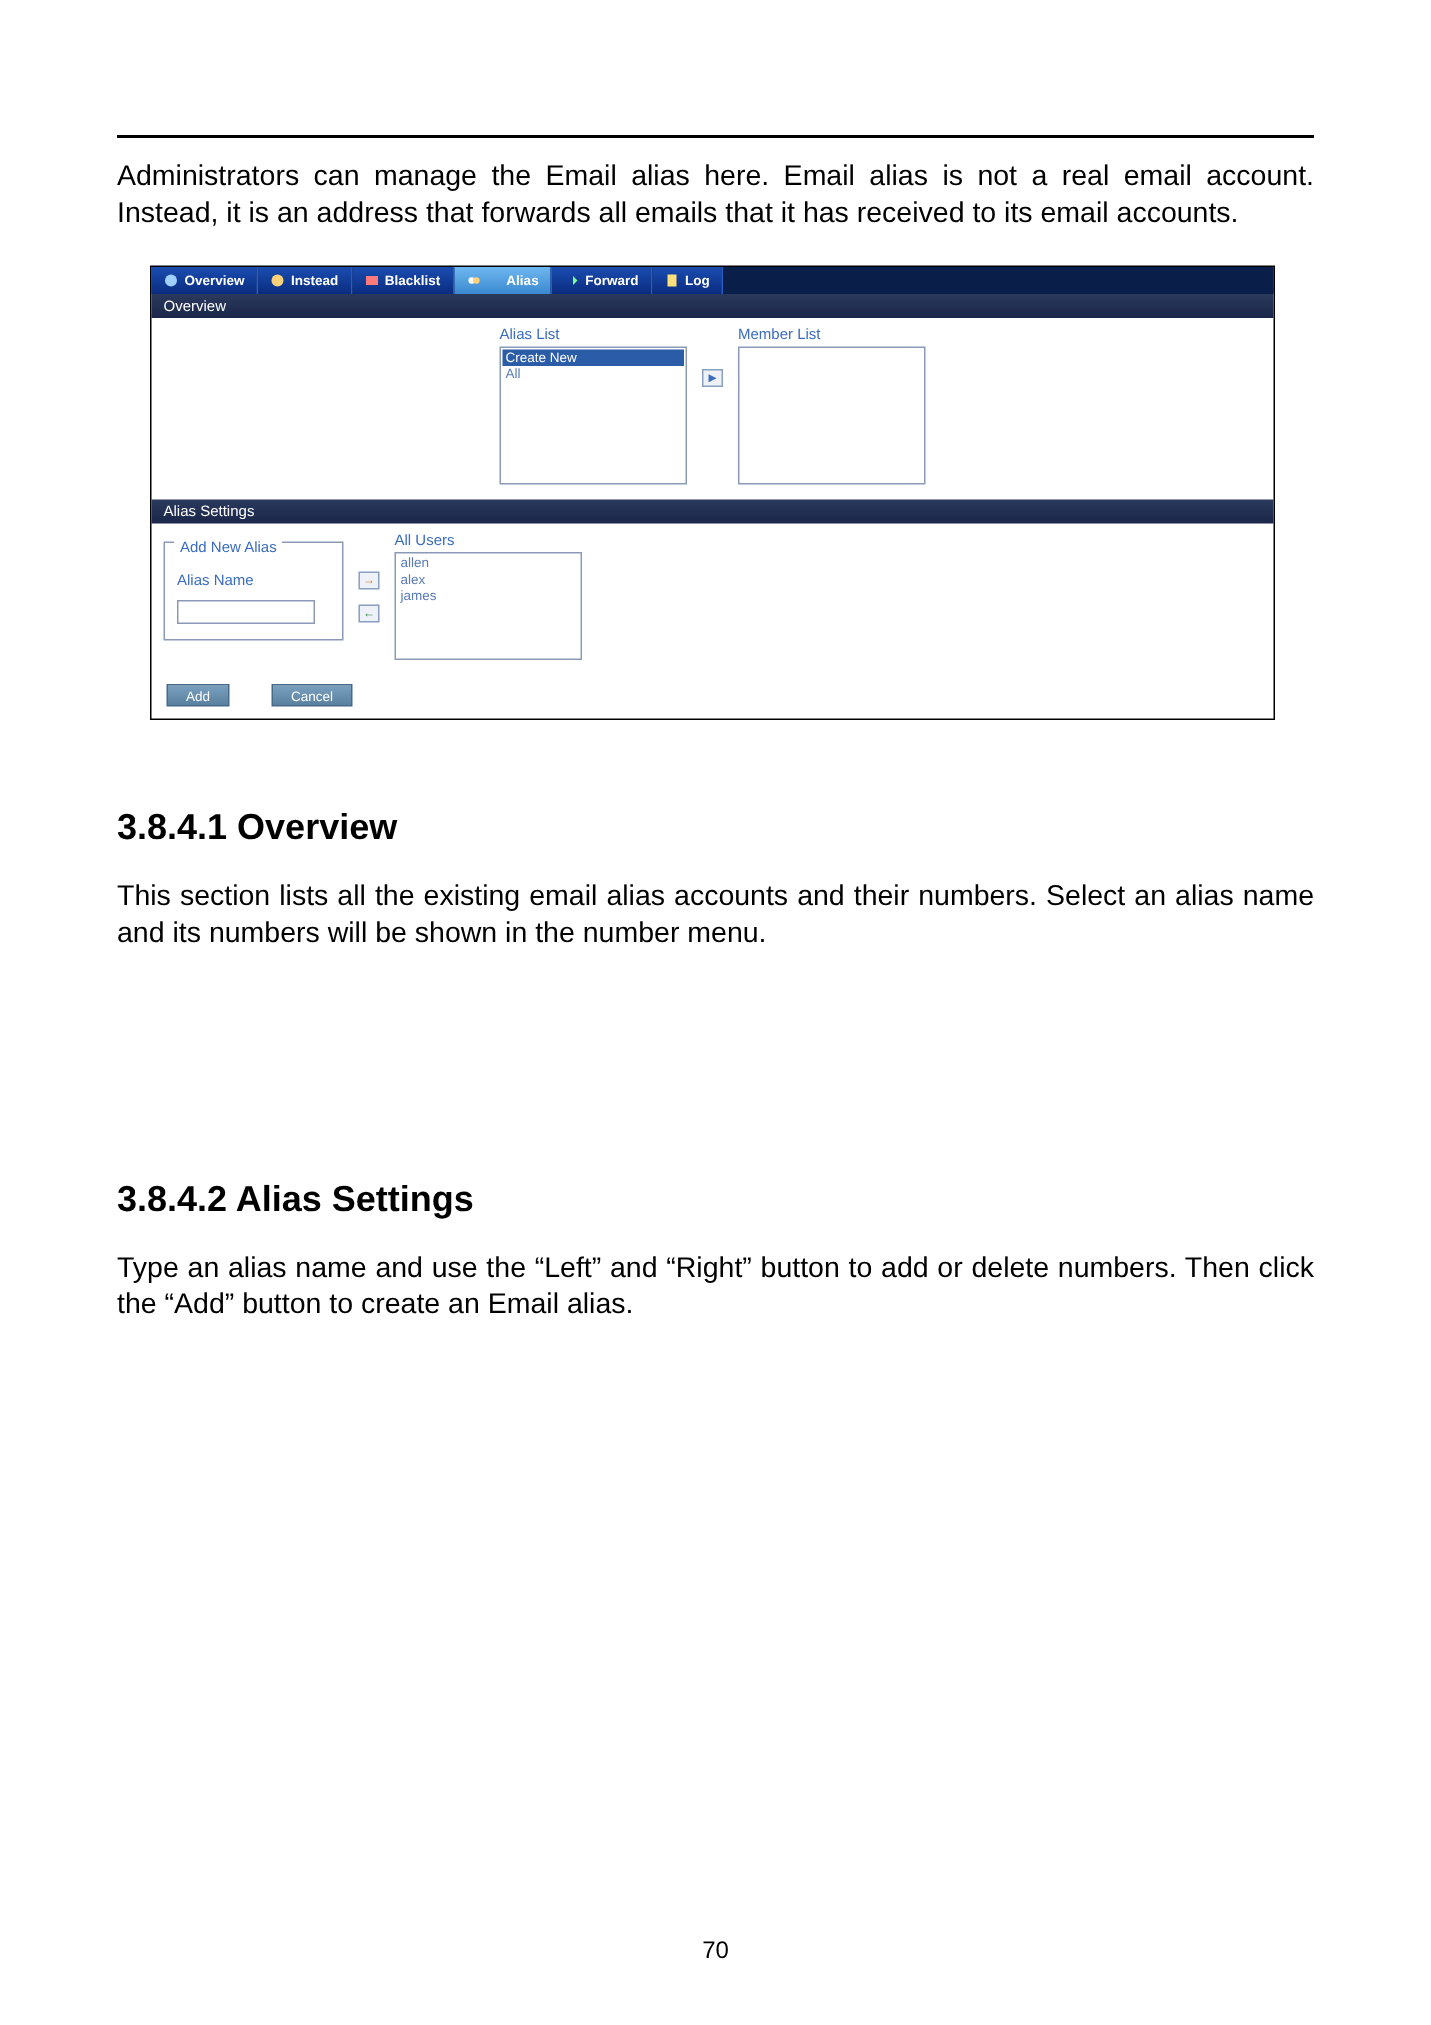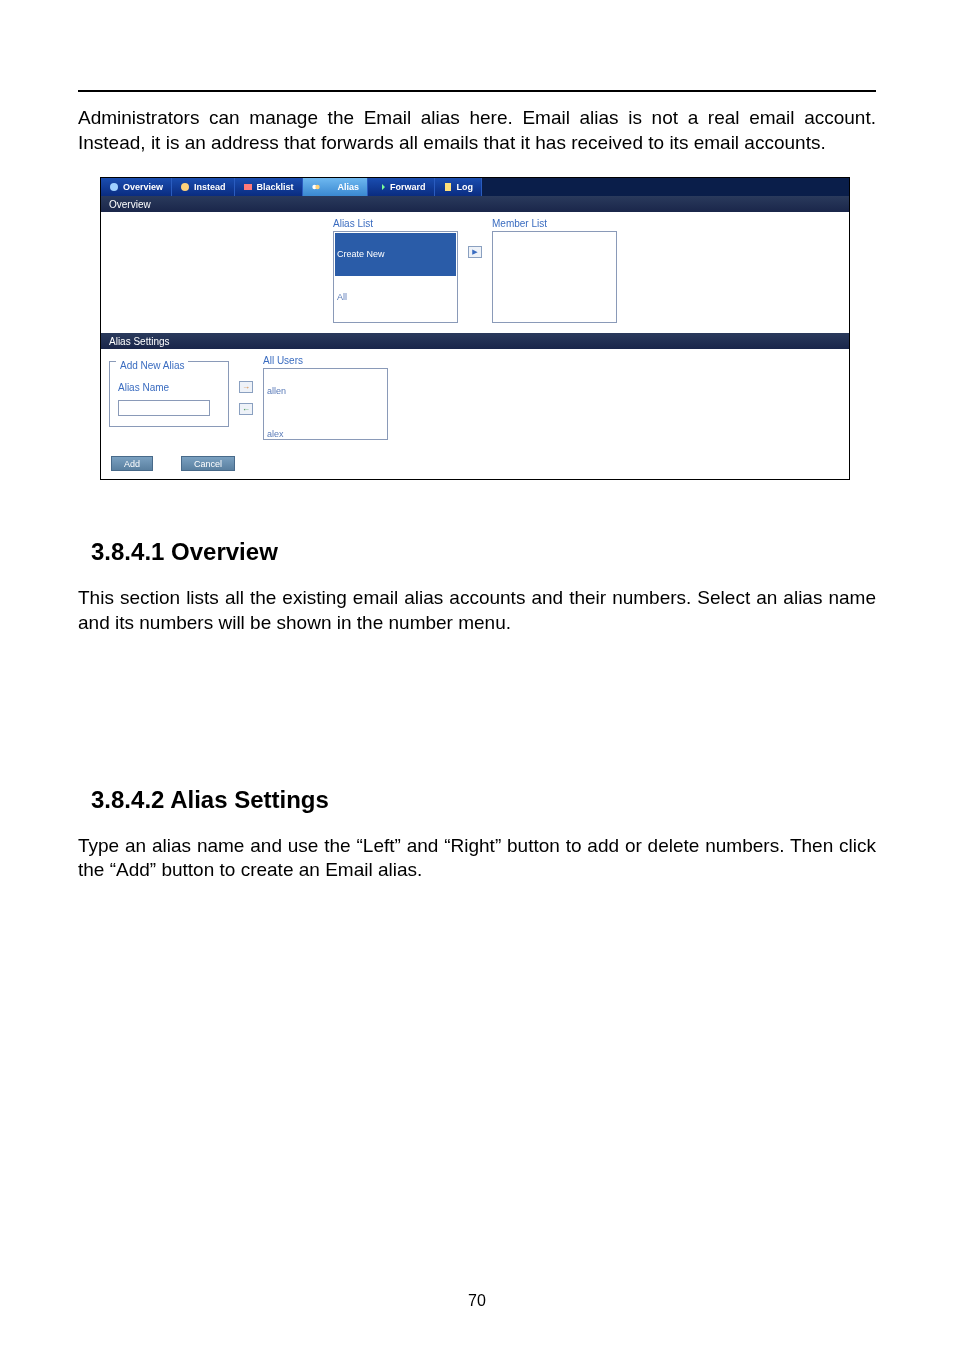--- a/index.html
+++ b/index.html
@@ -82,21 +82,21 @@
     border: 1px solid #8a9ab8;
     background: #fff;
     width: 125px;
     height: 92px;
     font-size: 9px;
     color: #5a7bb8;
     padding: 1px;
     overflow: hidden;
   }
   .listbox .item {
-    padding: 16px 2px;
+    padding: 0 2px;
     line-height: 11px;
   }
   .listbox .item.sel {
     background: #2a5ca8;
     color: #fff;
   }
   .arrow-col {
     display: flex;
     flex-direction: column;
     justify-content: center;
@@ -155,21 +155,21 @@
     border: 1px solid #486a8a;
     font-size: 9px;
     padding: 1px 12px;
     height: 15px;
     cursor: pointer;
     font-family: inherit;
   }
   .heading3 {
     font-size: 24px;
     font-weight: bold;
-    margin: 58px 0 20px 13px;
+    margin: 58px 0 20px 0;
   }
   .bodytext {
     font-size: 19px;
     line-height: 1.3;
     text-align: justify;
     margin: 0 0 20px 0;
   }
   .page-number {
     position: absolute;
     bottom: 40px;

